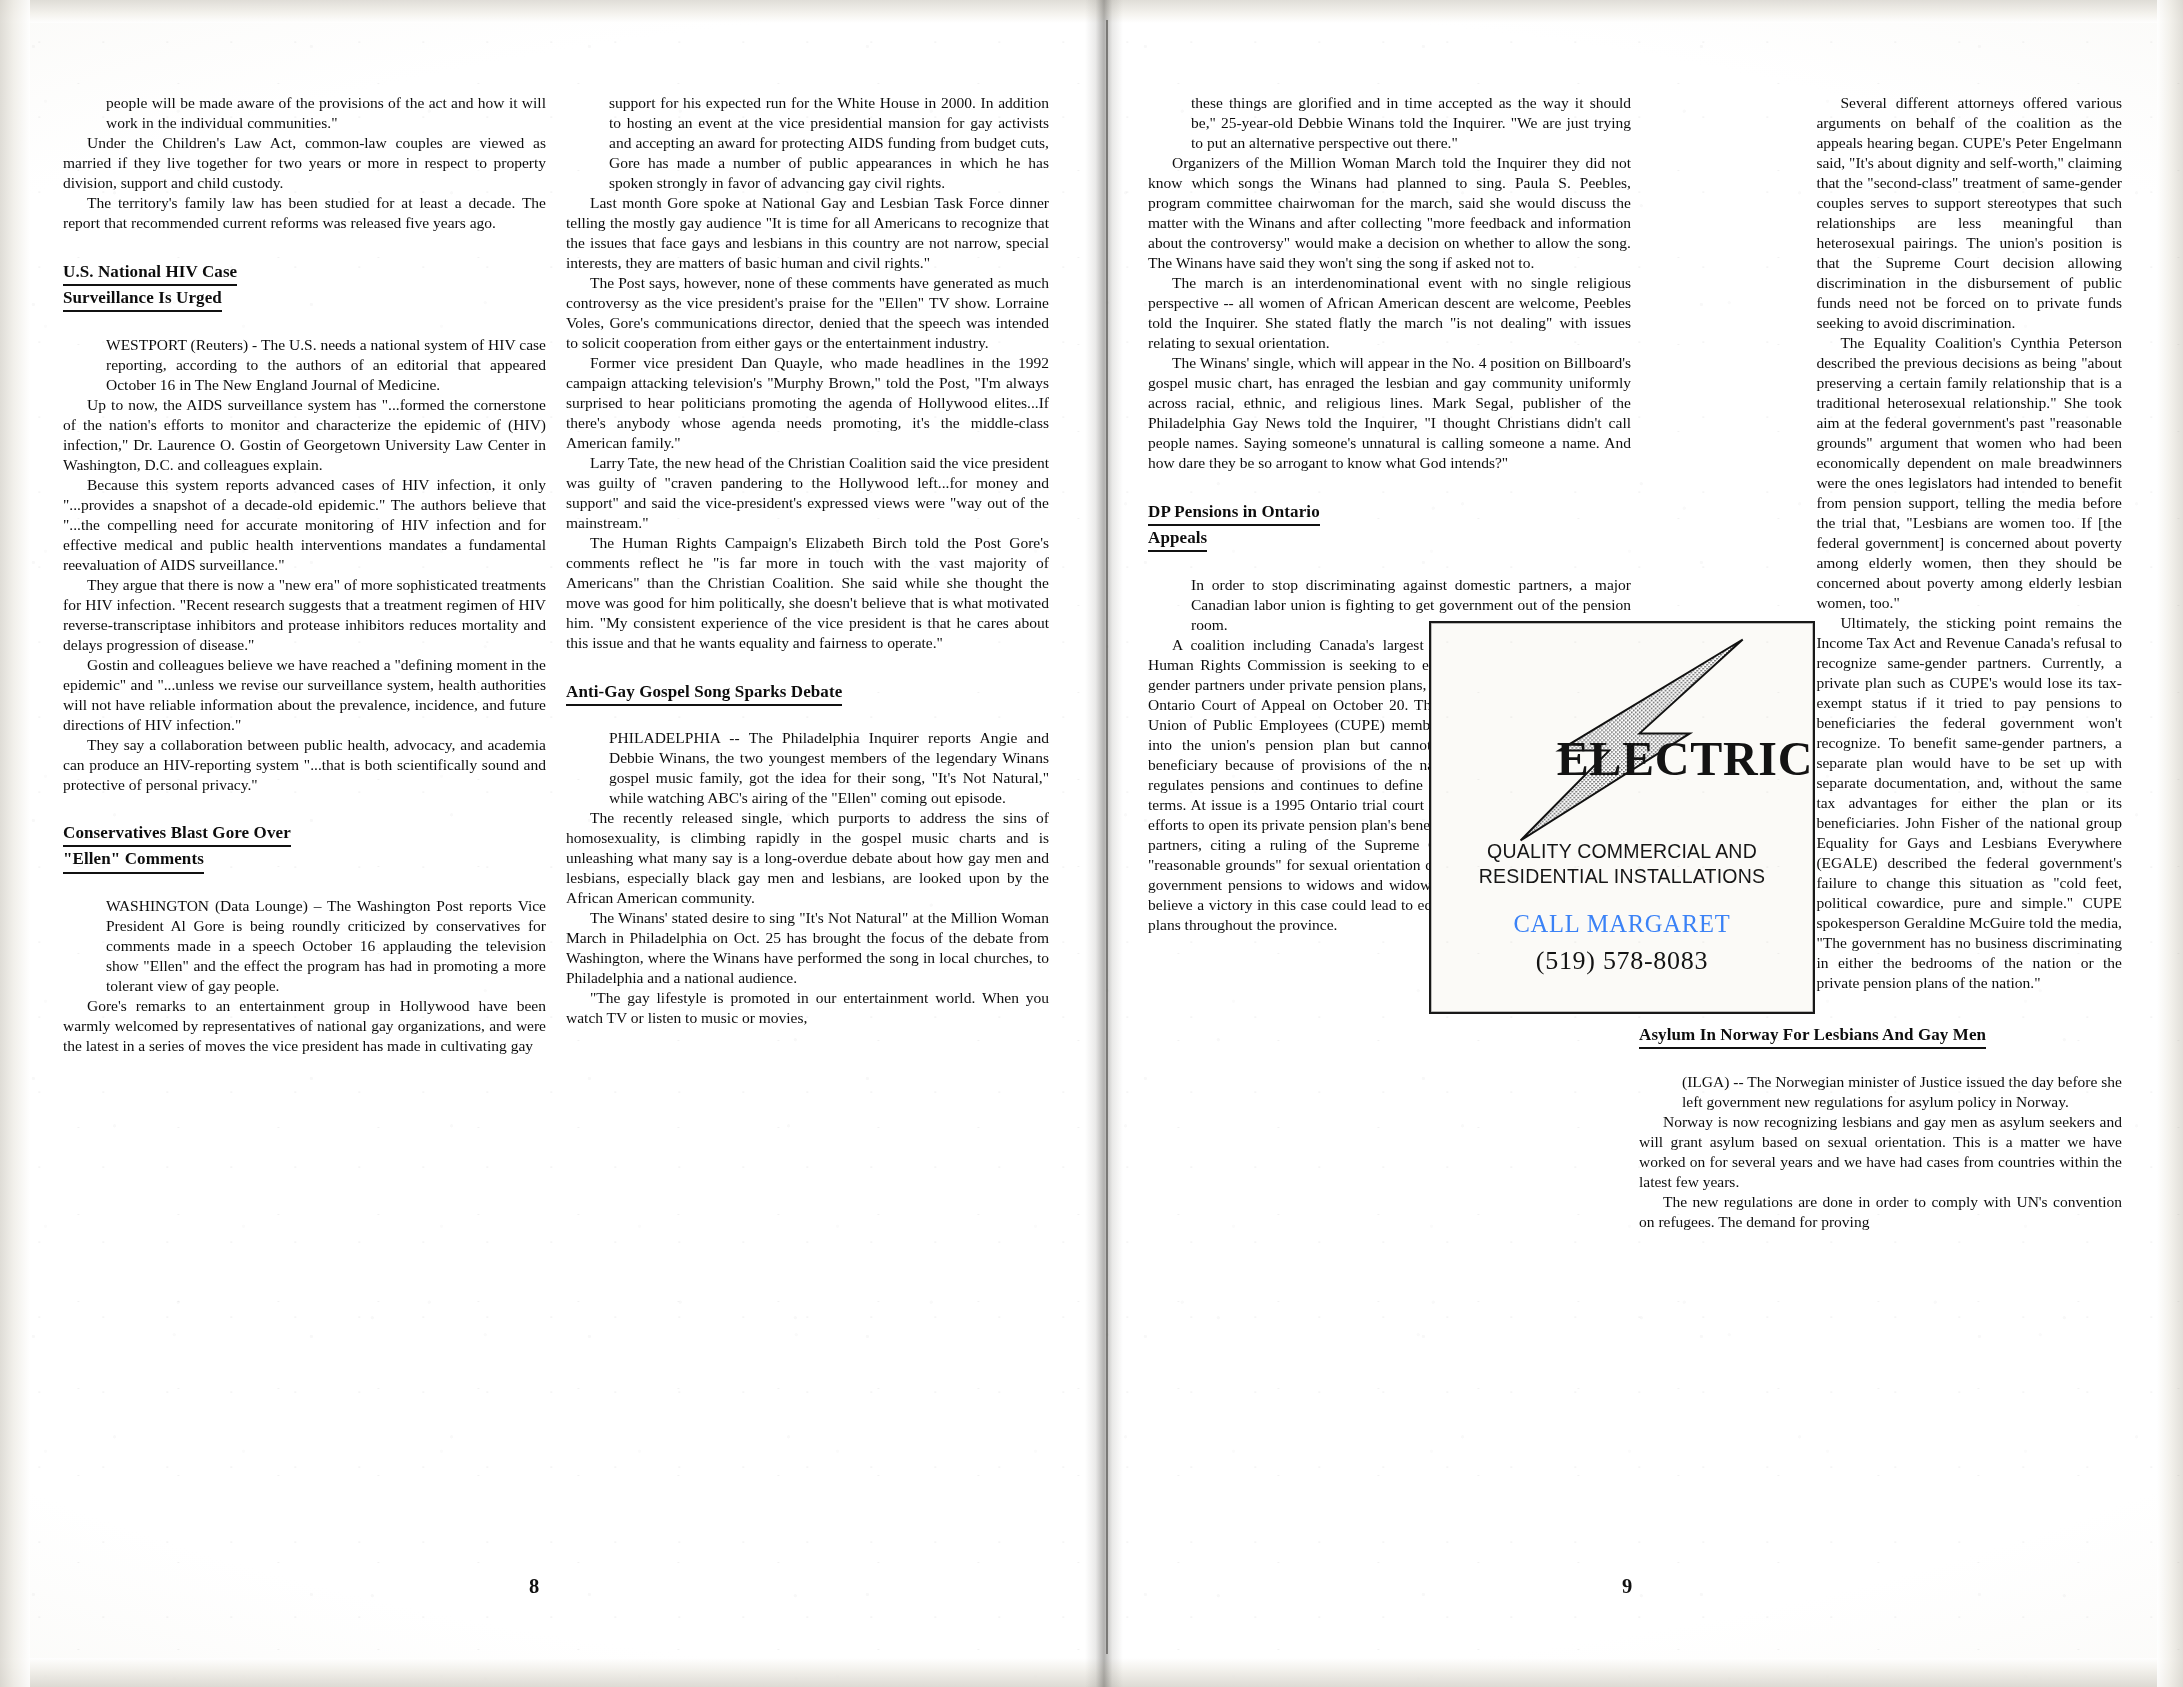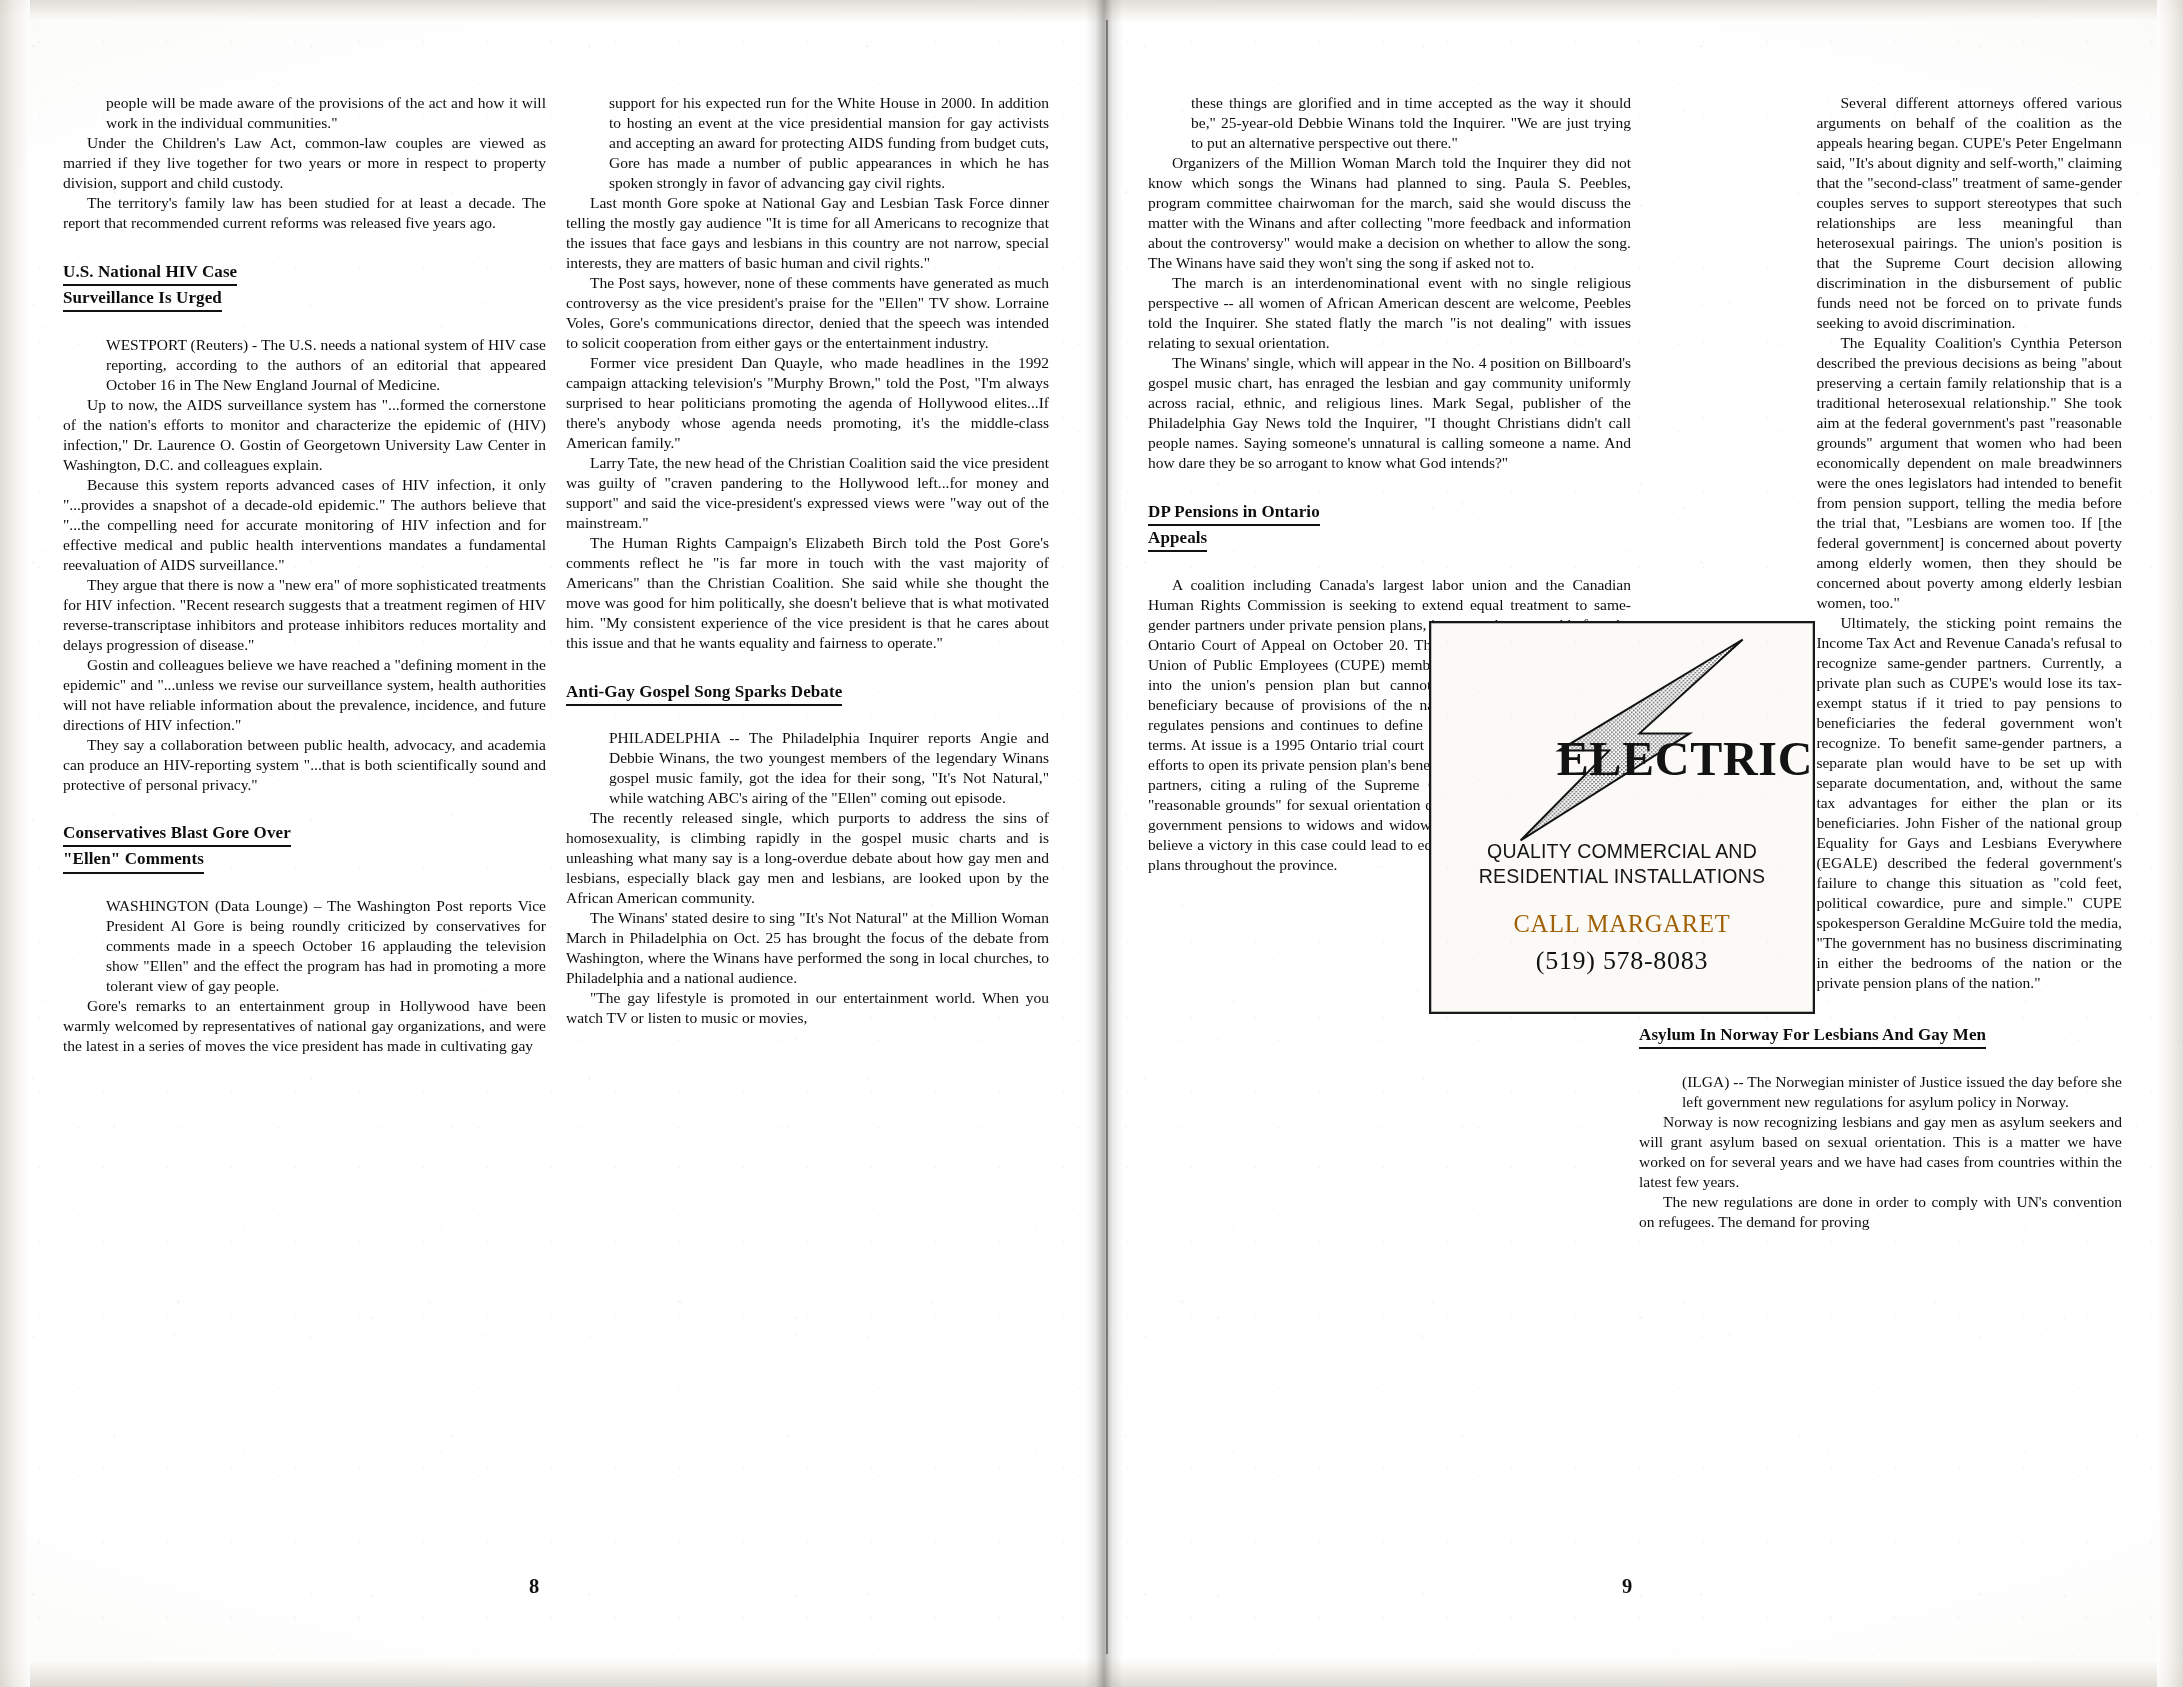--- a/index.html
+++ b/index.html
@@ -124,21 +124,21 @@
   #ad-word1{top:33px;font-size:48px;line-height:49px;}
   #ad-word2{top:111px;font-size:48px;line-height:49px;text-align:right;}
   #ad-sub{
     position:absolute;left:12px;right:12px;top:216px;
     font-family:"Liberation Sans", sans-serif;
     font-size:19.5px;line-height:25px;color:#161616;
     letter-spacing:0.2px;
   }
   #ad-call{
     position:absolute;left:0;right:0;top:286px;
-    font-size:24.5px;line-height:30px;color:#a16207;letter-spacing:0.8px;
+    font-size:24.5px;line-height:30px;color:#3b82f6;letter-spacing:0.8px;
   }
   #ad-phone{
     position:absolute;left:0;right:0;top:322px;
     font-size:26px;line-height:32px;color:#131313;letter-spacing:0.7px;
   }
 
   
   .pageno{
     position:absolute;
     font-size:20.5px;font-weight:bold;color:#111;
@@ -214,20 +214,21 @@
   <p class="noindent">these things are glorified and in time accepted as the way it should be," 25-year-old Debbie Winans told the Inquirer. "We are just trying to put an alternative perspective out there."</p>
   <p>Organizers of the Million Woman March told the Inquirer they did not know which songs the Winans had planned to sing. Paula S. Peebles, program committee chairwoman for the march, said she would discuss the matter with the Winans and after collecting "more feedback and information about the controversy" would make a decision on whether to allow the song. The Winans have said they won't sing the song if asked not to.</p>
   <p>The march is an interdenominational event with no single religious perspective -- all women of African American descent are welcome, Peebles told the Inquirer. She stated flatly the march "is not dealing" with issues relating to sexual orientation.</p>
   <p>The Winans' single, which will appear in the No. 4 position on Billboard's gospel music chart, has enraged the lesbian and gay community uniformly across racial, ethnic, and religious lines. Mark Segal, publisher of the Philadelphia Gay News told the Inquirer, "I thought Christians didn't call people names. Saying someone's unnatural is calling someone a name. And how dare they be so arrogant to know what God intends?"</p>
 
   <h2 class="headline">
     <span class="hl">DP Pensions in Ontario</span><br>
     <span class="hl">Appeals</span>
   </h2>
 
+  <p class="noindent">In order to stop discriminating against domestic partners, a major Canadian labor union is fighting to get government out of the pension room.</p>
   <p>A coalition including Canada's largest labor union and the Canadian Human Rights Commission is seeking to extend equal treatment to same-gender partners under private pension plans, in a case that opened before the Ontario Court of Appeal on October 20. The case itself involves Canadian Union of Public Employees (CUPE) member Nancy Rosenberg. She pays into the union's pension plan but cannot designate her partner as its beneficiary because of provisions of the national Income Tax Act, which regulates pensions and continues to define "spouse" in solely heterosexual terms. At issue is a 1995 Ontario trial court decision which rejected CUPE's efforts to open its private pension plan's benefits to members' gay and lesbian partners, citing a ruling of the Supreme Court of Canada which found "reasonable grounds" for sexual orientation discrimination in the payment of government pensions to widows and widowers. The coalition of appellants believe a victory in this case could lead to equal pension rights under private plans throughout the province.</p>
 </div>
 
 <div class="col" id="col4">
     <div style="float: left; width: 188px; height: 930px; margin-left: -10.6px; shape-outside: none;"></div>
   <p>Several different attorneys offered various arguments on behalf of the coalition as the appeals hearing began. CUPE's Peter Engelmann said, "It's about dignity and self-worth," claiming that the "second-class" treatment of same-gender couples serves to support stereotypes that such relationships are less meaningful than heterosexual pairings. The union's position is that the Supreme Court decision allowing discrimination in the disbursement of public funds need not be forced on to private funds seeking to avoid discrimination.</p>
   <p>The Equality Coalition's Cynthia Peterson described the previous decisions as being "about preserving a certain family relationship that is a traditional heterosexual relationship." She took aim at the federal government's past "reasonable grounds" argument that women who had been economically dependent on male breadwinners were the ones legislators had intended to benefit from pension support, telling the media before the trial that, "Lesbians are women too. If [the federal government] is concerned about poverty among elderly women, then they should be concerned about poverty among elderly lesbian women, too."</p>
   <p>Ultimately, the sticking point remains the Income Tax Act and Revenue Canada's refusal to recognize same-gender partners. Currently, a private plan such as CUPE's would lose its tax-exempt status if it tried to pay pensions to beneficiaries the federal government won't recognize. To benefit same-gender partners, a separate plan would have to be set up with separate documentation, and, without the same tax advantages for either the plan or its beneficiaries. John Fisher of the national group Equality for Gays and Lesbians Everywhere (EGALE) described the federal government's failure to change this situation as "cold feet, political cowardice, pure and simple." CUPE spokesperson Geraldine McGuire told the media, "The government has no business discriminating in either the bedrooms of the nation or the private pension plans of the nation."</p>
 
   <h2 class="headline">

